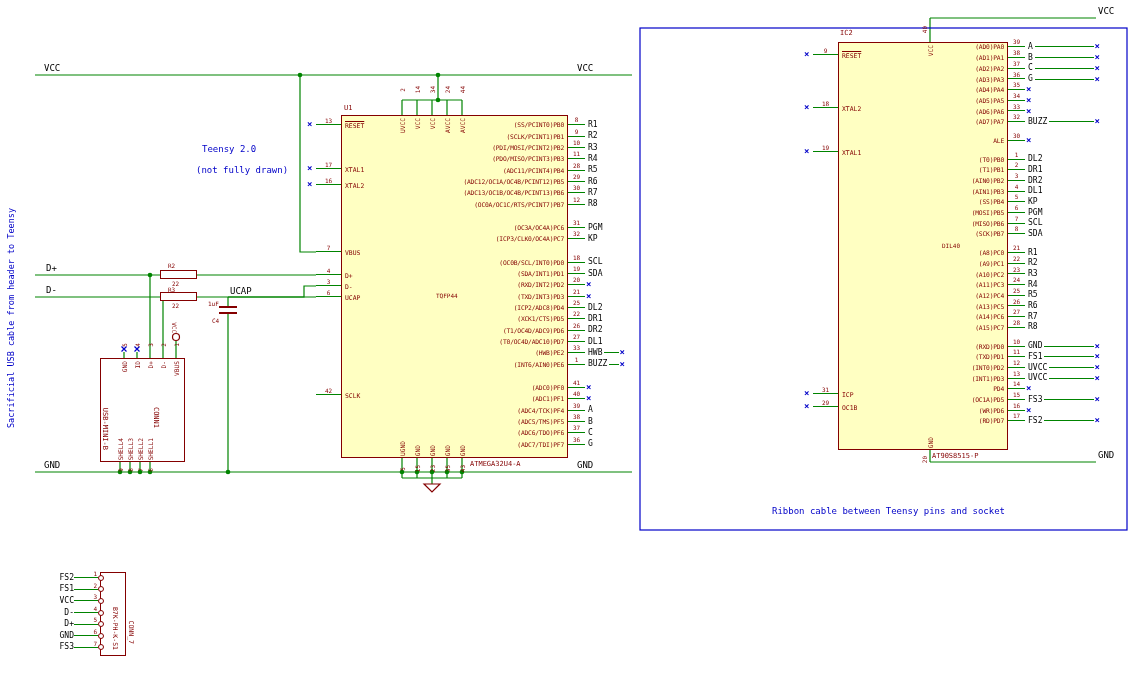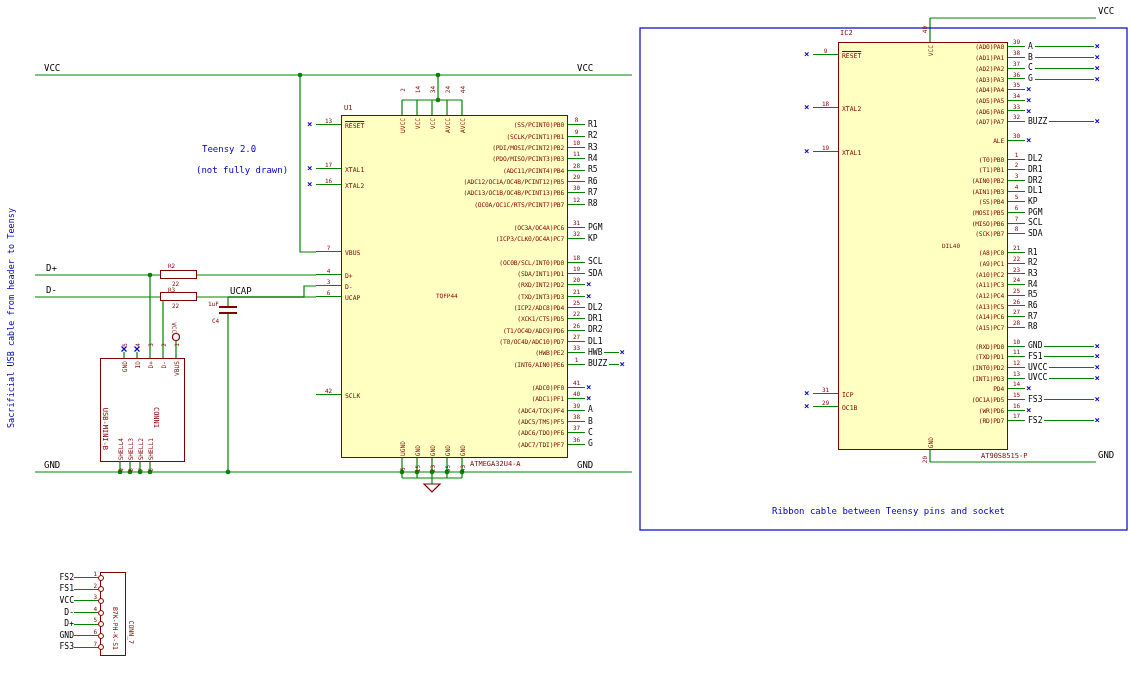--- a/index.html
+++ b/index.html
@@ -1018,21 +1018,21 @@
     </div>
   <div class="vref" style="left:127px;top:586px;height:58px">
       <span class="vtx">CONN_7</span>
     </div>
 
   <div class="fieldtxt" style="left:344px;top:104px">U1</div>
   <div class="fieldtxt small" style="left:436px;top:292px">TQFP44</div>
   <div class="fieldtxt" style="left:470px;top:460px">ATMEGA32U4-A</div>
   <div class="fieldtxt" style="left:840px;top:29px">IC2</div>
   <div class="fieldtxt small" style="left:942px;top:242px">DIL40</div>
-  <div class="fieldtxt" style="left:981px;top:452px">AT90S8515-P</div>
+  <div class="fieldtxt" style="left:932px;top:452px">AT90S8515-P</div>
   <div class="fieldtxt small" style="left:168px;top:262px">R2</div>
   <div class="fieldtxt small" style="left:172px;top:279.5px">22</div>
   <div class="fieldtxt small" style="left:168px;top:285.5px">R3</div>
   <div class="fieldtxt small" style="left:172px;top:301.5px">22</div>
   <div class="fieldtxt small" style="left:208px;top:300px">1uF</div>
   <div class="fieldtxt small" style="left:212px;top:317px">C4</div>
 
   <div class="vref" style="left:171px;top:303px;height:30px;font-size:6px">
       <span class="vtx">VCC</span>
     </div>

